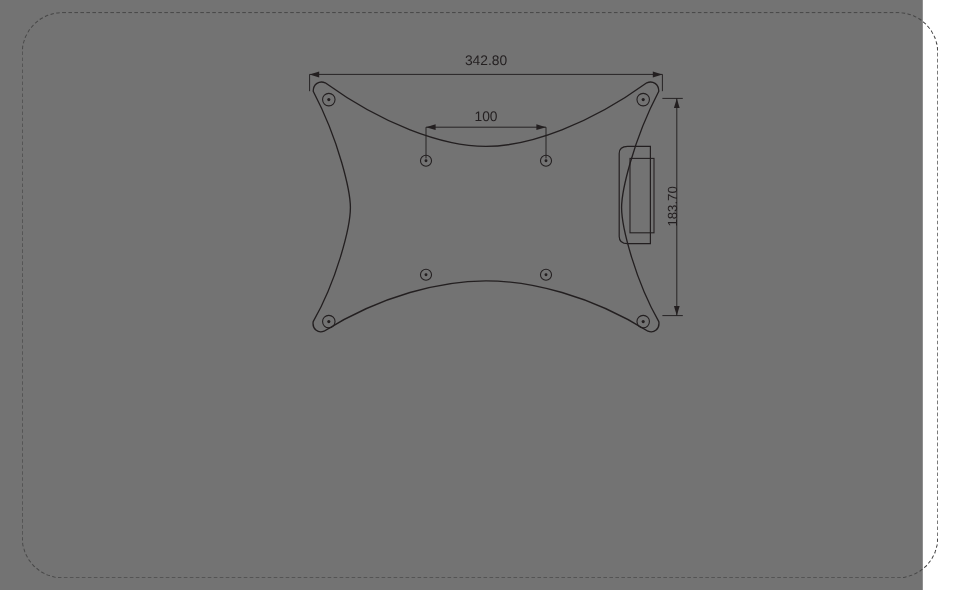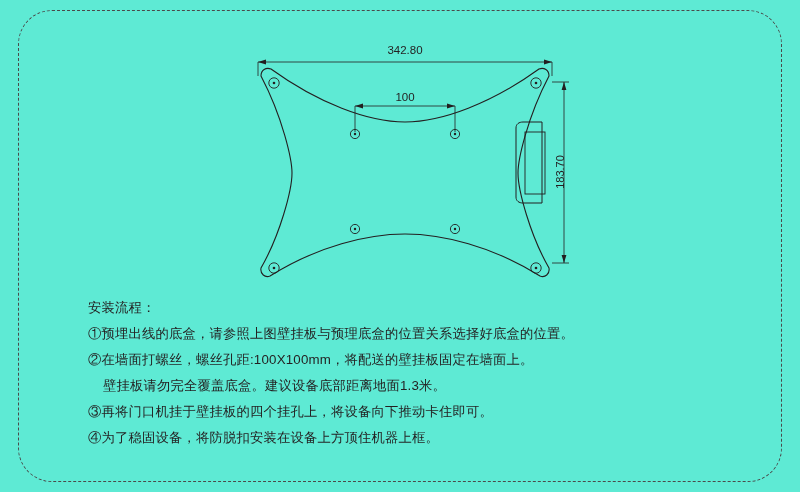--- a/index.html
+++ b/index.html
@@ -9,23 +9,24 @@
   }
   body {
     width: 800px;
     height: 492px;
     font-family: "Liberation Sans", sans-serif;
     color: #231f20;
     overflow: hidden;
   }
   #page {
     position: relative;
-    width: 800px;
+    width: 739px;
     height: 492px;
-    background: #5eead4;
+    background: #737373;
+    padding-left: 30px;
   }
   
   .page-border {
     position: absolute;
     left: 18px;
     top: 10px;
     width: 764px;
     height: 472px;
     border: 1.4px dashed #4a4a4a;
     border-radius: 34px;
@@ -157,22 +158,14 @@
 
       <g>
         <path d="M 498,118 C 498,114 501,112 505,112 L 524,112 L 524,193 L 505,193
                  C 501,193 498,191 498,187 Z" fill="none" stroke="#231f20" stroke-width="1"></path>
         <rect x="507" y="122" width="20" height="62" fill="none" stroke="#231f20" stroke-width="0.9"></rect>
       </g>
 
     </svg>
   </div>
 
-  <div class="instructions">
-    <div class="line">安装流程：</div>
-    <div class="line">①预埋出线的底盒，请参照上图壁挂板与预理底盒的位置关系选择好底盒的位置。</div>
-    <div class="line">②在墙面打螺丝，螺丝孔距:100X100mm，将配送的壁挂板固定在墙面上。</div>
-    <div class="line indent">壁挂板请勿完全覆盖底盒。建议设备底部距离地面1.3米。</div>
-    <div class="line">③再将门口机挂于壁挂板的四个挂孔上，将设备向下推动卡住即可。</div>
-    <div class="line">④为了稳固设备，将防脱扣安装在设备上方顶住机器上框。</div>
-  </div>
 
 </div>
 
 </body></html>

